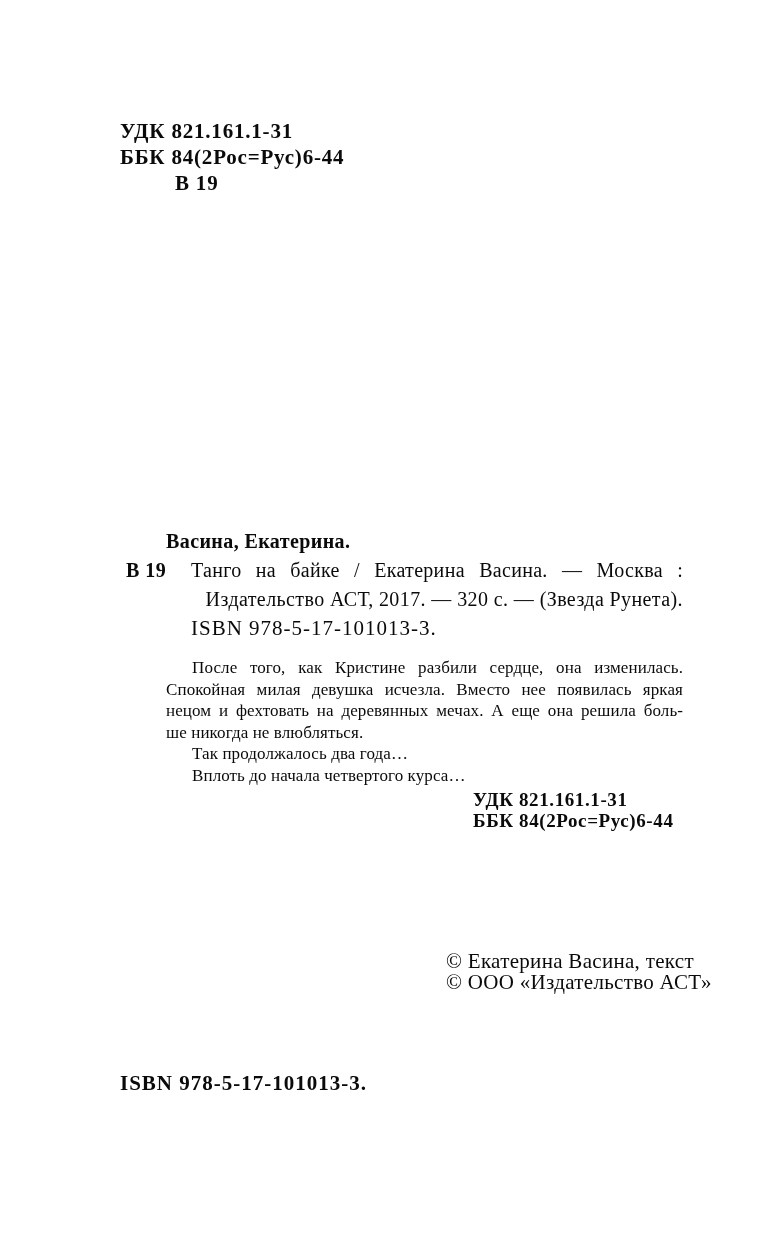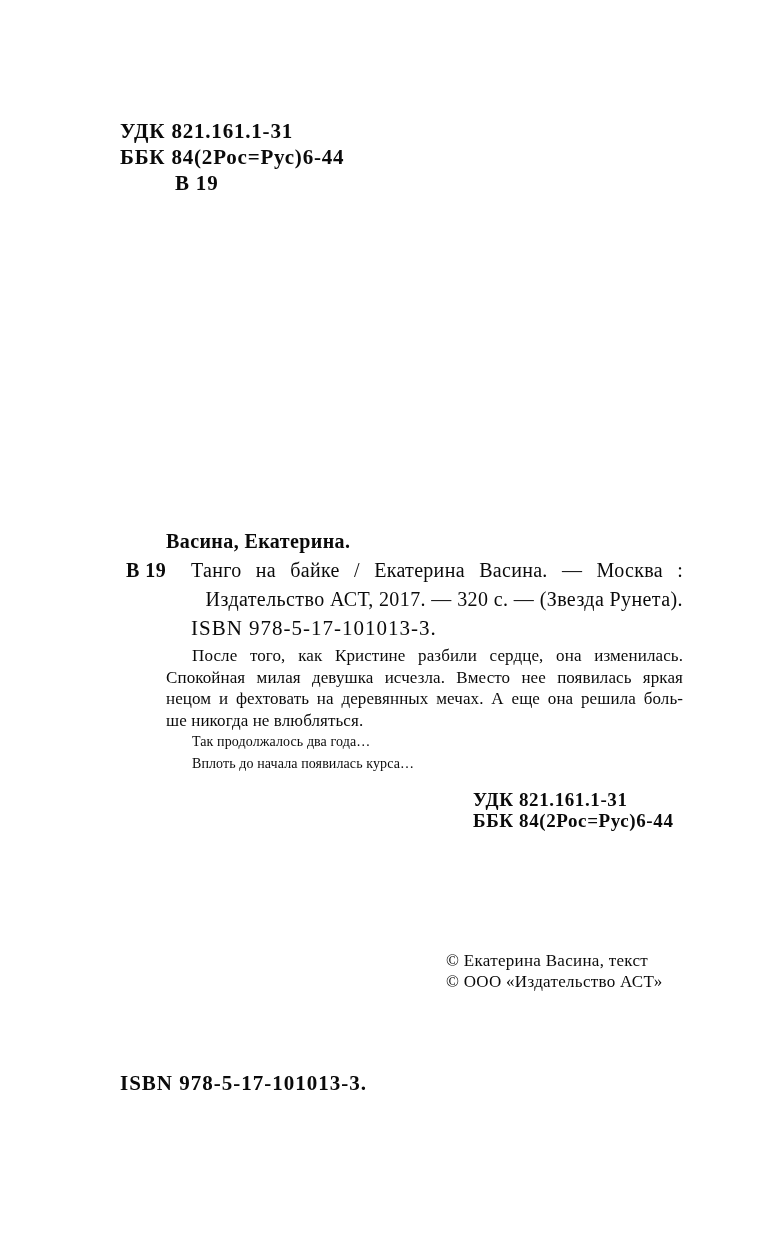--- a/index.html
+++ b/index.html
@@ -32,36 +32,36 @@
   .author-heading { font-weight: bold; letter-spacing: 0.4px; }
   .entry { position: relative; }
   .entry-sign {
     position: absolute; left: -40px; top: 0;
     font-weight: bold; white-space: nowrap; letter-spacing: 0.5px;
   }
   .biblio-l1 { text-indent: 25px; text-align: justify; text-align-last: justify; font-family: Liberation Serif, serif; }
   .biblio-l2 { letter-spacing: 0.4px; text-align: right; }
   .isbn-line { text-indent: 25px; font-size: 21px; letter-spacing: 1px; white-space: nowrap; }
 
-  .annotation { margin-top: 2px; font-size: 17px; line-height: 21.5px; letter-spacing: 0.1px; }
+  .annotation { margin-top: 14px; font-size: 17px; line-height: 21.5px; letter-spacing: 0.1px; }
   .jline { text-align: justify; text-align-last: justify; }
   .indent1 { text-indent: 26px; }
-  .para { font-size: 14px; line-height: 21.5px; text-indent: 26px; letter-spacing: 0.1px; }
+  .para { font-size: 17px; line-height: 21.5px; text-indent: 26px; letter-spacing: 0.1px; }
 
   
   .udk-right {
     position: absolute; left: 473px; top: 789px;
     font-weight: bold; font-size: 19px; line-height: 21px;
     letter-spacing: 0.6px; white-space: nowrap;
   }
 
   
   .copyright {
     position: absolute; left: 446px; top: 951px;
-    font-size: 17px; line-height: 20.5px; letter-spacing: 0.3px;
+    font-size: 21px; line-height: 20.5px; letter-spacing: 0.3px;
     white-space: nowrap;
   }
 
   
   .bottom-isbn {
     position: absolute; left: 120px; top: 1071px;
     font-weight: bold; font-size: 21px; letter-spacing: 1px;
     white-space: nowrap;
   }
 </style>
@@ -88,21 +88,21 @@
     <div class="isbn-line">ISBN 978-5-17-101013-3.</div>
 
     <div class="annotation">
       <div class="jline indent1">После того, как Кристине разбили сердце, она изменилась.</div>
       <div class="jline">Спокойная милая девушка исчезла. Вместо нее появилась яркая</div>
       <div class="jline">нецом и фехтовать на деревянных мечах. А еще она решила боль-</div>
       <div>ше никогда не влюбляться.</div>
     </div>
 
     <div class="para">Так продолжалось два года…</div>
-    <div class="para">Вплоть до начала появилась курса…</div>
+    <div class="para">Вплоть до начала четвертого курса…</div>
   </section>
 
   <section class="udk-right">
     <div>УДК 821.161.1-31</div>
     <div>ББК 84(2Рос=Рус)6-44</div>
   </section>
 
   <section class="copyright">
     <div>© Екатерина Васина, текст</div>
     <div>© ООО «Издательство АСТ»</div>

